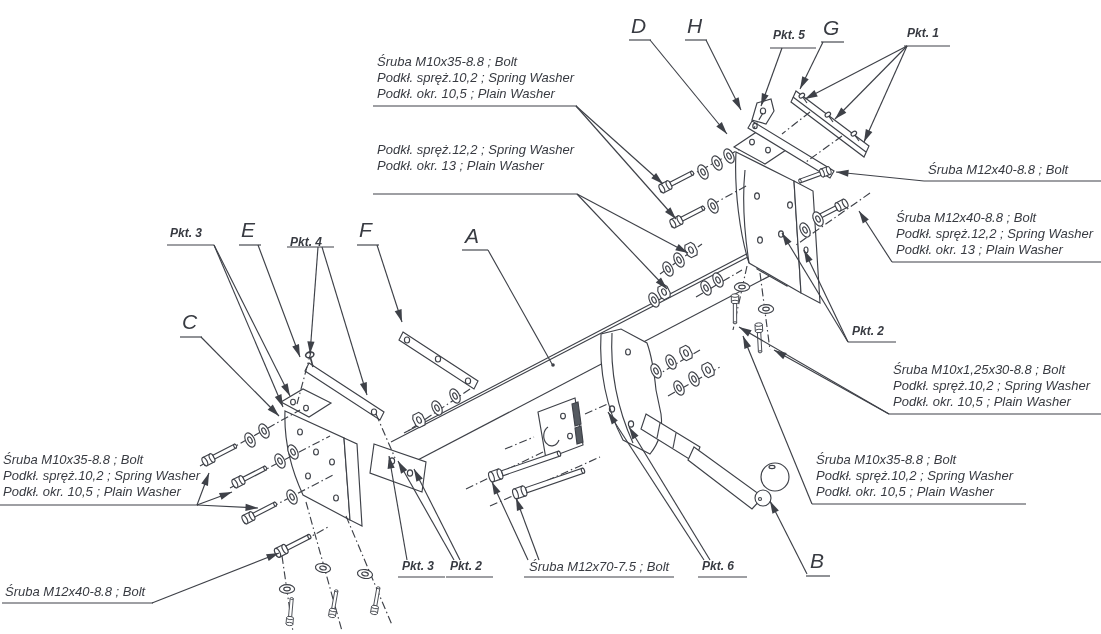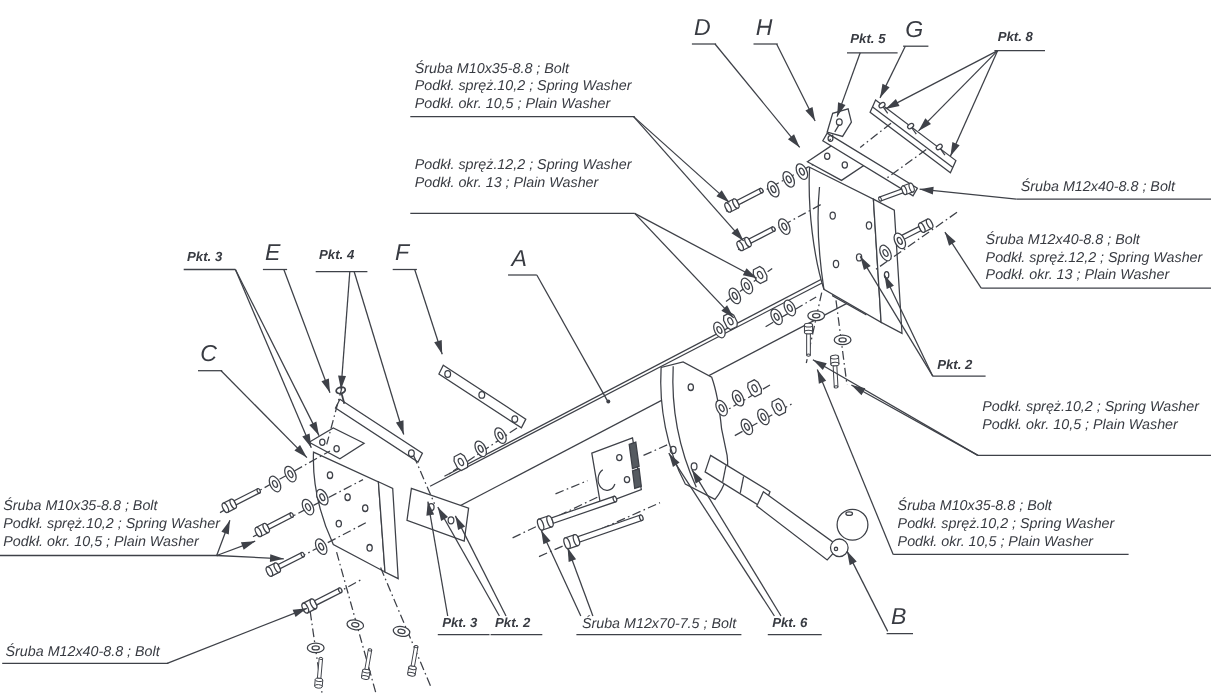--- a/index.html
+++ b/index.html
@@ -311,24 +311,24 @@
 <div class="lbl letter" style="left:631px;top:14px">D</div>
 <div class="lbl letter" style="left:687px;top:14px">H</div>
 <div class="lbl letter" style="left:823px;top:16px">G</div>
 <div class="lbl letter" style="left:465px;top:224px">A</div>
 <div class="lbl letter" style="left:810px;top:549px">B</div>
 <div class="lbl letter" style="left:182px;top:310px">C</div>
 <div class="lbl letter" style="left:241px;top:218px">E</div>
 <div class="lbl letter" style="left:359px;top:218px">F</div>
 
 <div class="lbl pt" style="left:773px;top:28px">Pkt. 5</div>
-<div class="lbl pt" style="left:907px;top:26px">Pkt. 8</div>
+<div class="lbl pt" style="left:907px;top:26px">Pkt. 1</div>
 <div class="lbl pt" style="left:852px;top:324px">Pkt. 2</div>
 <div class="lbl pt" style="left:170px;top:226px">Pkt. 3</div>
-<div class="lbl pt" style="left:290px;top:224px">Pkt. 4</div>
+<div class="lbl pt" style="left:290px;top:235px">Pkt. 4</div>
 <div class="lbl pt" style="left:402px;top:559px">Pkt. 3</div>
 <div class="lbl pt" style="left:450px;top:559px">Pkt. 2</div>
 <div class="lbl pt" style="left:702px;top:559px">Pkt. 6</div>
 
 <div class="lbl co" style="left:377px;top:54px">
   <div>Śruba M10x35-8.8 ;  Bolt</div>
   <div>Podkł. spręż.10,2 ; Spring Washer</div>
   <div>Podkł. okr. 10,5 ; Plain Washer</div>
 </div>
 <div class="lbl co" style="left:377px;top:142px">
@@ -337,20 +337,21 @@
 </div>
 <div class="lbl co" style="left:928px;top:162px">
   <div>Śruba M12x40-8.8 ;  Bolt</div>
 </div>
 <div class="lbl co" style="left:896px;top:210px">
   <div>Śruba M12x40-8.8 ;  Bolt</div>
   <div>Podkł. spręż.12,2 ; Spring Washer</div>
   <div>Podkł. okr. 13 ; Plain Washer</div>
 </div>
 <div class="lbl co" style="left:893px;top:362px">
+  <div>Śruba M10x1,25x30-8.8 ;  Bolt</div>
   <div>Podkł. spręż.10,2 ; Spring Washer</div>
   <div>Podkł. okr. 10,5 ; Plain Washer</div>
 </div>
 <div class="lbl co" style="left:816px;top:452px">
   <div>Śruba M10x35-8.8 ;  Bolt</div>
   <div>Podkł. spręż.10,2 ; Spring Washer</div>
   <div>Podkł. okr. 10,5 ; Plain Washer</div>
 </div>
 <div class="lbl co" style="left:529px;top:559px">
   <div>Śruba M12x70-7.5 ;  Bolt</div>

